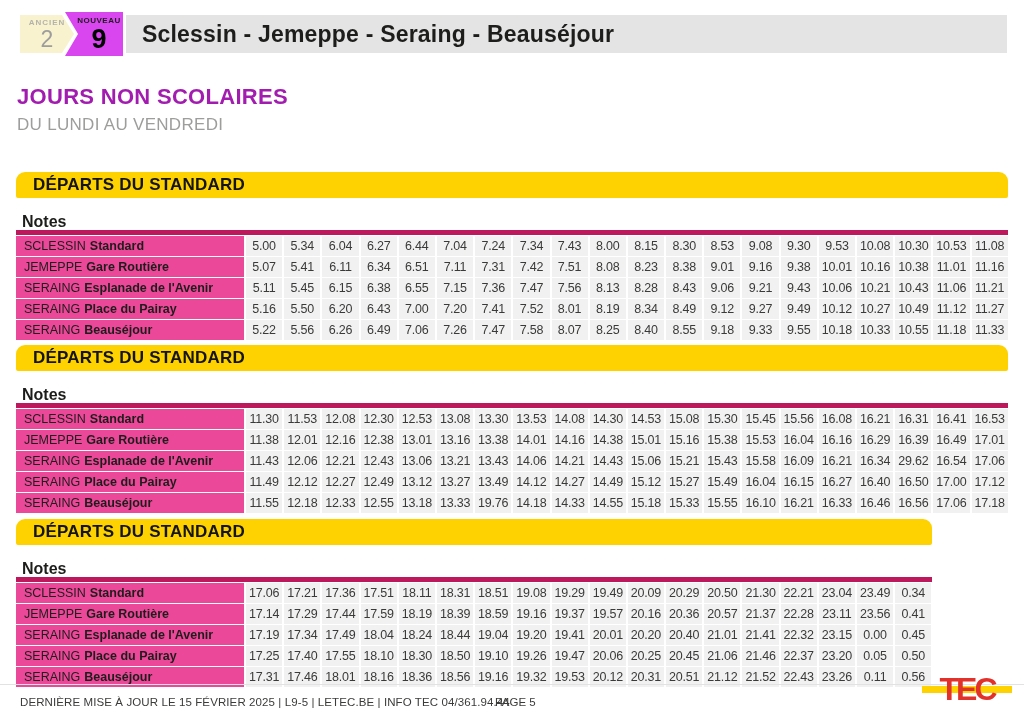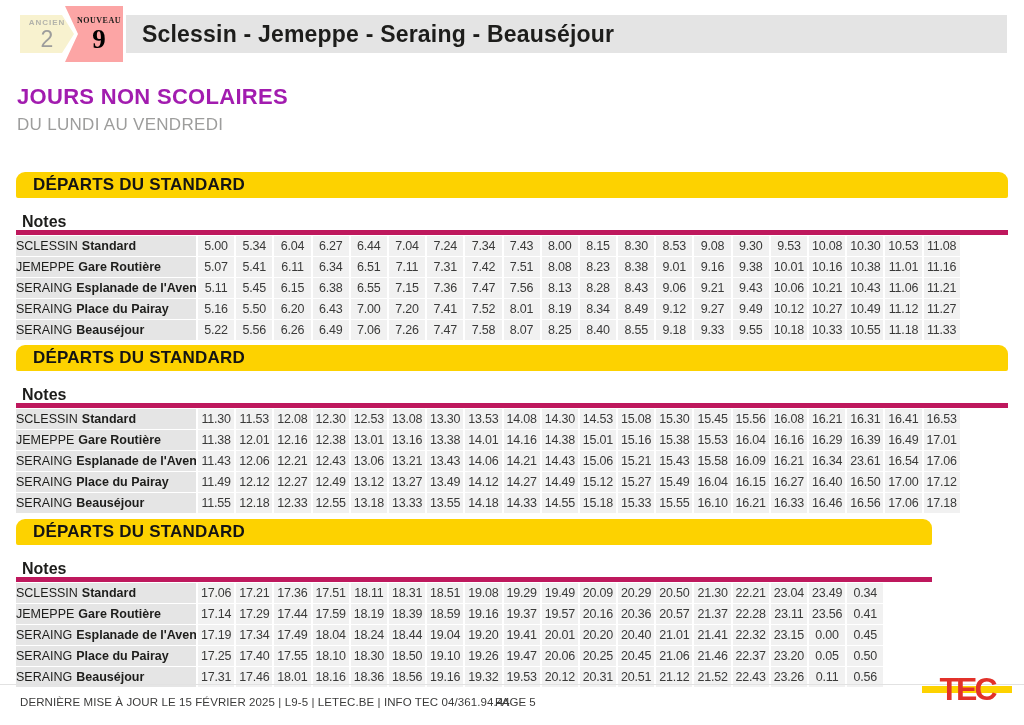--- a/index.html
+++ b/index.html
@@ -11,24 +11,24 @@
   .route-header{position:absolute;top:12px;left:20px;right:17px;height:44px;display:flex;align-items:center;}
   .badge-old{
     width:54px;height:38px;background:#f8f2cf;flex:none;
     clip-path:polygon(0 0,42px 0,100% 50%,42px 100%,0 100%);
     display:flex;flex-direction:column;align-items:center;justify-content:center;
     padding-right:8px;box-sizing:border-box;padding-left:8px;
   }
   .badge-old .lbl{font-size:8px;letter-spacing:1px;color:#b3b3ab;font-weight:bold;line-height:9px;}
   .badge-old .num{font-size:23px;color:#9d9d9c;font-weight:500;line-height:24px;}
   .badge-new{
-    width:58px;height:56px;background:#fca5a5;flex:none;margin-left:-9px;
+    width:58px;height:44px;background:#d946ef;flex:none;margin-left:-9px;
     clip-path:polygon(0 0,100% 0,100% 100%,0 100%,13px 50%);
     display:flex;flex-direction:column;align-items:center;justify-content:center;
-    padding-left:10px;box-sizing:border-box;font-family:Liberation Serif, serif;
+    padding-left:10px;box-sizing:border-box;
   }
   .badge-new .lbl{font-size:8px;letter-spacing:.5px;color:#1d1d1b;font-weight:bold;line-height:9px;}
   .badge-new .num{font-size:27px;color:#000;font-weight:800;line-height:28px;}
   .title-bar{
     flex:1;height:38px;background:#e4e4e4;margin-left:3px;
     display:flex;align-items:center;padding-left:16px;box-sizing:border-box;
     font-size:23px;font-weight:bold;color:#1d1d1b;letter-spacing:.2px;
   }
   
   .sec-title{position:absolute;left:17px;top:84px;font-size:22px;font-weight:800;letter-spacing:.3px;color:#a21caf;}
@@ -42,22 +42,22 @@
     height:26px;background:#fdd200;border-radius:9px 9px 2px 2px;
     display:flex;align-items:center;padding-left:17px;box-sizing:border-box;
     font-size:17px;font-weight:bold;color:#141414;letter-spacing:.2px;
   }
   .notes-row{
     margin-top:16px;height:16px;display:flex;align-items:center;padding-left:6px;
     font-size:16px;font-weight:bold;color:#1d1d1b;border-bottom:5px solid #be185d;
   }
   .trow{display:flex;margin-top:1px;height:20px;}
   .sc{
-    width:180px;flex:none;background:#e5e5e5;display:flex;align-items:center;
-    padding-left:0;box-sizing:border-box;font-size:12.5px;white-space:nowrap;overflow:hidden;
+    width:228px;flex:none;background:#ec4899;display:flex;align-items:center;
+    padding-left:8px;box-sizing:border-box;font-size:12.5px;white-space:nowrap;overflow:hidden;
   }
   .sc .city{font-weight:400;margin-right:4px;color:#1d1d1b;}
   .sc .stop{font-weight:700;color:#1d1d1b;}
   .tc{
     width:36.2px;flex:none;margin-left:2px;background:#f1f1f1;
     display:flex;align-items:center;justify-content:center;
     font-size:12.5px;color:#3a3a39;letter-spacing:-.2px;
   }
   
   .footer-rule{position:absolute;left:0;right:0;top:684px;border-top:1px solid #e2e2e2;}
@@ -297,21 +297,21 @@
         <div class="tc">14.06</div>
         <div class="tc">14.21</div>
         <div class="tc">14.43</div>
         <div class="tc">15.06</div>
         <div class="tc">15.21</div>
         <div class="tc">15.43</div>
         <div class="tc">15.58</div>
         <div class="tc">16.09</div>
         <div class="tc">16.21</div>
         <div class="tc">16.34</div>
-        <div class="tc">23.61</div>
+        <div class="tc">29.62</div>
         <div class="tc">16.54</div>
         <div class="tc">17.06</div>
       </div>
       <div class="trow">
         <div class="sc">
           <span class="city">SERAING</span>
           <span class="stop">Place du Pairay</span>
         </div>
         <div class="tc">11.49</div>
         <div class="tc">12.12</div>
@@ -338,21 +338,21 @@
         <div class="sc">
           <span class="city">SERAING</span>
           <span class="stop">Beauséjour</span>
         </div>
         <div class="tc">11.55</div>
         <div class="tc">12.18</div>
         <div class="tc">12.33</div>
         <div class="tc">12.55</div>
         <div class="tc">13.18</div>
         <div class="tc">13.33</div>
-        <div class="tc">13.55</div>
+        <div class="tc">19.76</div>
         <div class="tc">14.18</div>
         <div class="tc">14.33</div>
         <div class="tc">14.55</div>
         <div class="tc">15.18</div>
         <div class="tc">15.33</div>
         <div class="tc">15.55</div>
         <div class="tc">16.10</div>
         <div class="tc">16.21</div>
         <div class="tc">16.33</div>
         <div class="tc">16.46</div>

